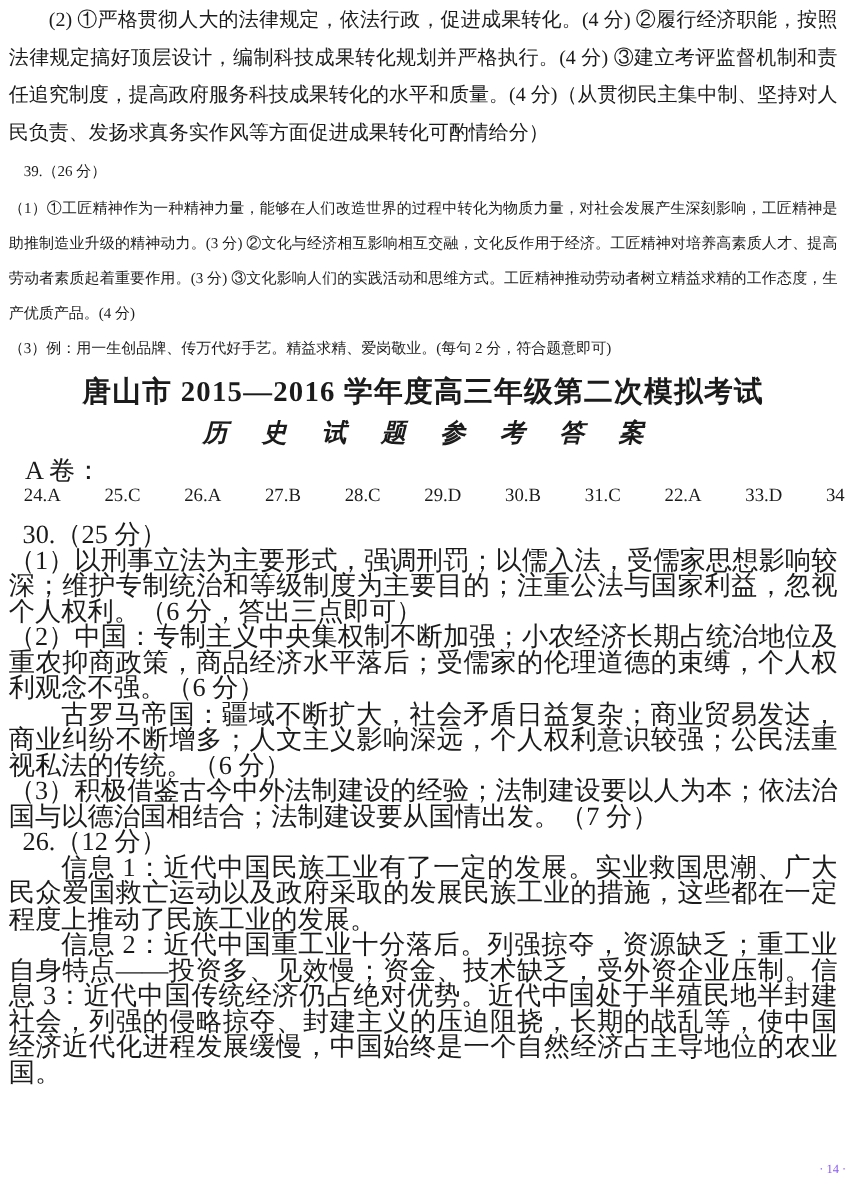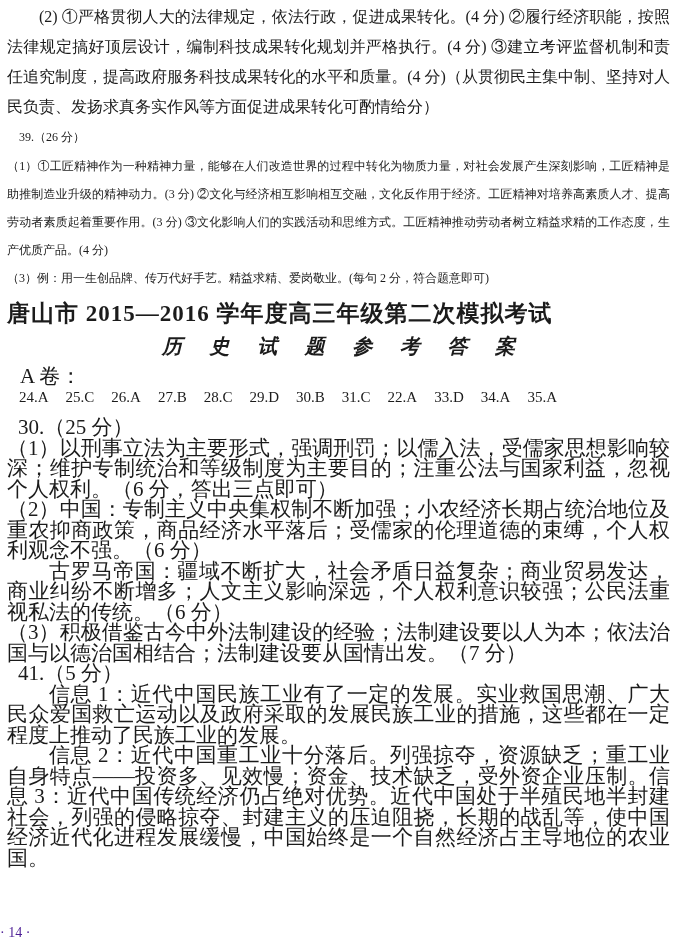--- a/index.html
+++ b/index.html
@@ -29,20 +29,21 @@
     text-align: justify;
   }
   .indent-2 { text-indent: 2em; }
   .q39-head {
     text-indent: 1em;
     line-height: 30px !important;
   }
   
   .title {
     margin: 6px 0 0 0;
+    text-align: center;
     font-size: 23px;
     font-weight: 600;
     letter-spacing: 1px;
   }
   .subtitle {
     margin: 4px 0 6px 0;
     text-align: center;
     font-size: 20px;
     font-weight: bold;
     font-family: "Liberation Sans", "DejaVu Sans", sans-serif;
@@ -54,36 +55,36 @@
   .sec-hist p {
     margin: 0;
     font-size: 21px;
     line-height: 20.5px;
     text-align: justify;
   }
   .hist-label { padding-left: 13px; }
   .answers-row {
     display: flex;
     flex-wrap: nowrap;
-    column-gap: 17px;
+    column-gap: 35px;
     padding-left: 12px;
     font-size: 15px;
     line-height: 20.5px;
     margin: 0 0 9px 0;
   }
   .q-head { padding-left: 11px; margin-top: 10px !important; }
   .q-head-41 { padding-left: 11px; }
   .footer {
     position: absolute;
     bottom: 10px;
     left: 0;
     width: 100%;
-    text-align: left;
-    font-size: 14px;
-    color: #4c1d95;
+    text-align: right;
+    font-size: 10px;
+    color: #8b5cf6;
   }
 </style>
 </head>
 <body>
 
 <div class="page">
 
   <div class="sec-pol">
     <p class="indent-2">(2) ①严格贯彻人大的法律规定，依法行政，促进成果转化。(4 分) ②履行经济职能，按照法律规定搞好顶层设计，编制科技成果转化规划并严格执行。(4 分) ③建立考评监督机制和责任追究制度，提高政府服务科技成果转化的水平和质量。(4 分)（从贯彻民主集中制、坚持对人民负责、发扬求真务实作风等方面促进成果转化可酌情给分）</p>
   </div>
@@ -114,20 +115,20 @@
       <span>34.A</span>
       <span>35.A</span>
     </div>
 
     <p class="q-head">30.（25 分）</p>
     <p>（1）以刑事立法为主要形式，强调刑罚；以儒入法，受儒家思想影响较深；维护专制统治和等级制度为主要目的；注重公法与国家利益，忽视个人权利。（6 分，答出三点即可）</p>
     <p>（2）中国：专制主义中央集权制不断加强；小农经济长期占统治地位及重农抑商政策，商品经济水平落后；受儒家的伦理道德的束缚，个人权利观念不强。（6 分）</p>
     <p class="indent-2">古罗马帝国：疆域不断扩大，社会矛盾日益复杂；商业贸易发达，商业纠纷不断增多；人文主义影响深远，个人权利意识较强；公民法重视私法的传统。（6 分）</p>
     <p>（3）积极借鉴古今中外法制建设的经验；法制建设要以人为本；依法治国与以德治国相结合；法制建设要从国情出发。（7 分）</p>
 
-    <p class="q-head-41">41.（5 分）</p>
+    <p class="q-head-41">26.（12 分）</p>
     <p class="indent-2">信息 1：近代中国民族工业有了一定的发展。实业救国思潮、广大民众爱国救亡运动以及政府采取的发展民族工业的措施，这些都在一定程度上推动了民族工业的发展。</p>
     <p class="indent-2">信息 2：近代中国重工业十分落后。列强掠夺，资源缺乏；重工业自身特点——投资多、见效慢；资金、技术缺乏，受外资企业压制。信息 3：近代中国传统经济仍占绝对优势。近代中国处于半殖民地半封建社会，列强的侵略掠夺、封建主义的压迫阻挠，长期的战乱等，使中国经济近代化进程发展缓慢，中国始终是一个自然经济占主导地位的农业国。</p>
   </div>
 
 </div>
 
 <div class="footer">· 14 ·</div>
 
 </body></html>

